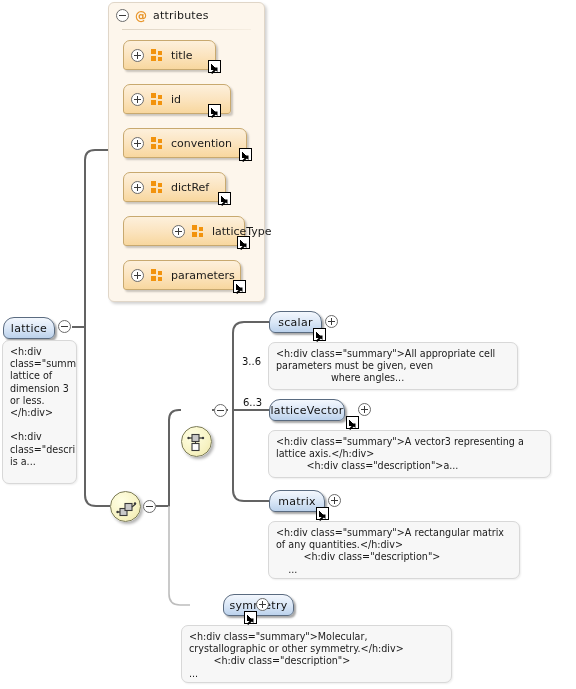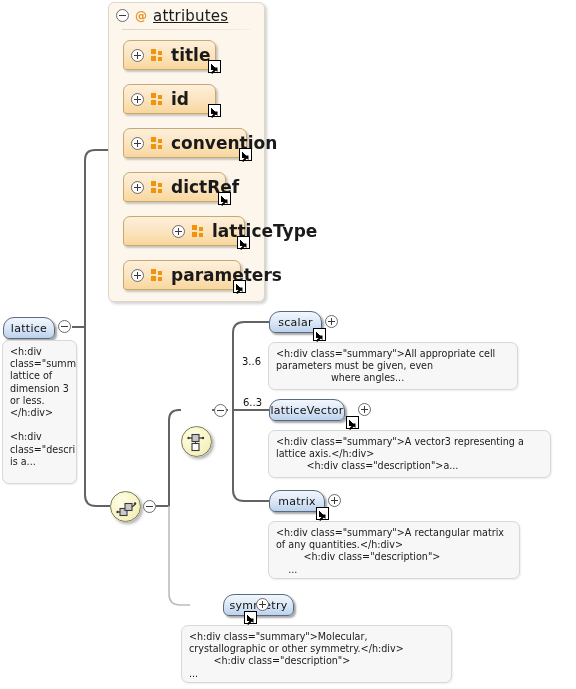--- a/index.html
+++ b/index.html
@@ -16,21 +16,21 @@
     background:#fdf6ec;
     border:1px solid #e0d6c8;
     border-radius:6px;
     box-shadow:2px 2px 3px rgba(0,0,0,.18);
     box-sizing:border-box;
   }
   #attr-header{
     left:116px;top:6px;width:140px;height:19px;
     display:flex;align-items:center;gap:6px;
   }
-  #attr-header .ttl{font-size:15px;color:#1a1a1a;letter-spacing:.2px;text-decoration:underline;}
+  #attr-header .ttl{font-size:11px;color:#1a1a1a;letter-spacing:.2px;}
   .at-sym{color:#e8952a;font-size:12px;font-weight:bold;line-height:1;}
   #attr-divider{
     left:122px;top:29px;width:129px;height:1px;
     background:linear-gradient(to right,#ded3c2,#f6eee2);
   }
 
   
   .circ{
     width:13px;height:13px;border-radius:50%;
     border:1px solid #6b6b6b;background:#ffffff;
@@ -46,21 +46,21 @@
   
   .attr-box{
     height:30px;
     background:linear-gradient(to bottom,#fdf0dc 0%,#fbe3bd 55%,#f8d79e 100%);
     border:1px solid #c8a96f;
     border-radius:7px 7px 3px 3px;
     box-shadow:2px 2px 2px rgba(0,0,0,.20);
     box-sizing:border-box;
     display:flex;align-items:center;padding-left:7px;gap:7px;
   }
-  .attr-box .lbl{font-size:17px;color:#1a1a1a;font-weight:bold;}
+  .attr-box .lbl{font-size:11px;color:#1a1a1a;}
   .attr-icon{
     width:13px;height:12px;position:relative;flex:0 0 auto;
   }
   .attr-icon i{position:absolute;background:#f2930d;display:block;}
   .attr-icon i.a{left:0;top:0;width:5px;height:5px;}
   .attr-icon i.b{left:7px;top:2px;width:4px;height:4px;}
   .attr-icon i.c{left:0;top:7px;width:5px;height:5px;}
   .attr-icon i.d{left:7px;top:8px;width:4px;height:4px;}
 
   
@@ -156,21 +156,21 @@
       <i class="d"></i>
     </div>
   <span class="lbl">title</span>
   <div class="doc-badge" style="left:84px;top:19px;">
     <svg width="10" height="10" viewBox="0 0 10 10">
         <path d="M8.5 1.5 L8.5 6 L6.9 4.4 L3.2 8.1 L1.9 6.8 L5.6 3.1 L4 1.5 Z" fill="#000"></path>
       </svg>
   </div>
 </div>
 
-<div class="abs attr-box" style="left:123px;top:84px;width:93px;">
+<div class="abs attr-box" style="left:123px;top:84px;width:108px;">
   <div class="circ plus"></div>
   <div class="attr-icon">
       <i class="a"></i>
       <i class="b"></i>
       <i class="c"></i>
       <i class="d"></i>
     </div>
   <span class="lbl">id</span>
   <div class="doc-badge" style="left:84px;top:19px;">
     <svg width="10" height="10" viewBox="0 0 10 10">

